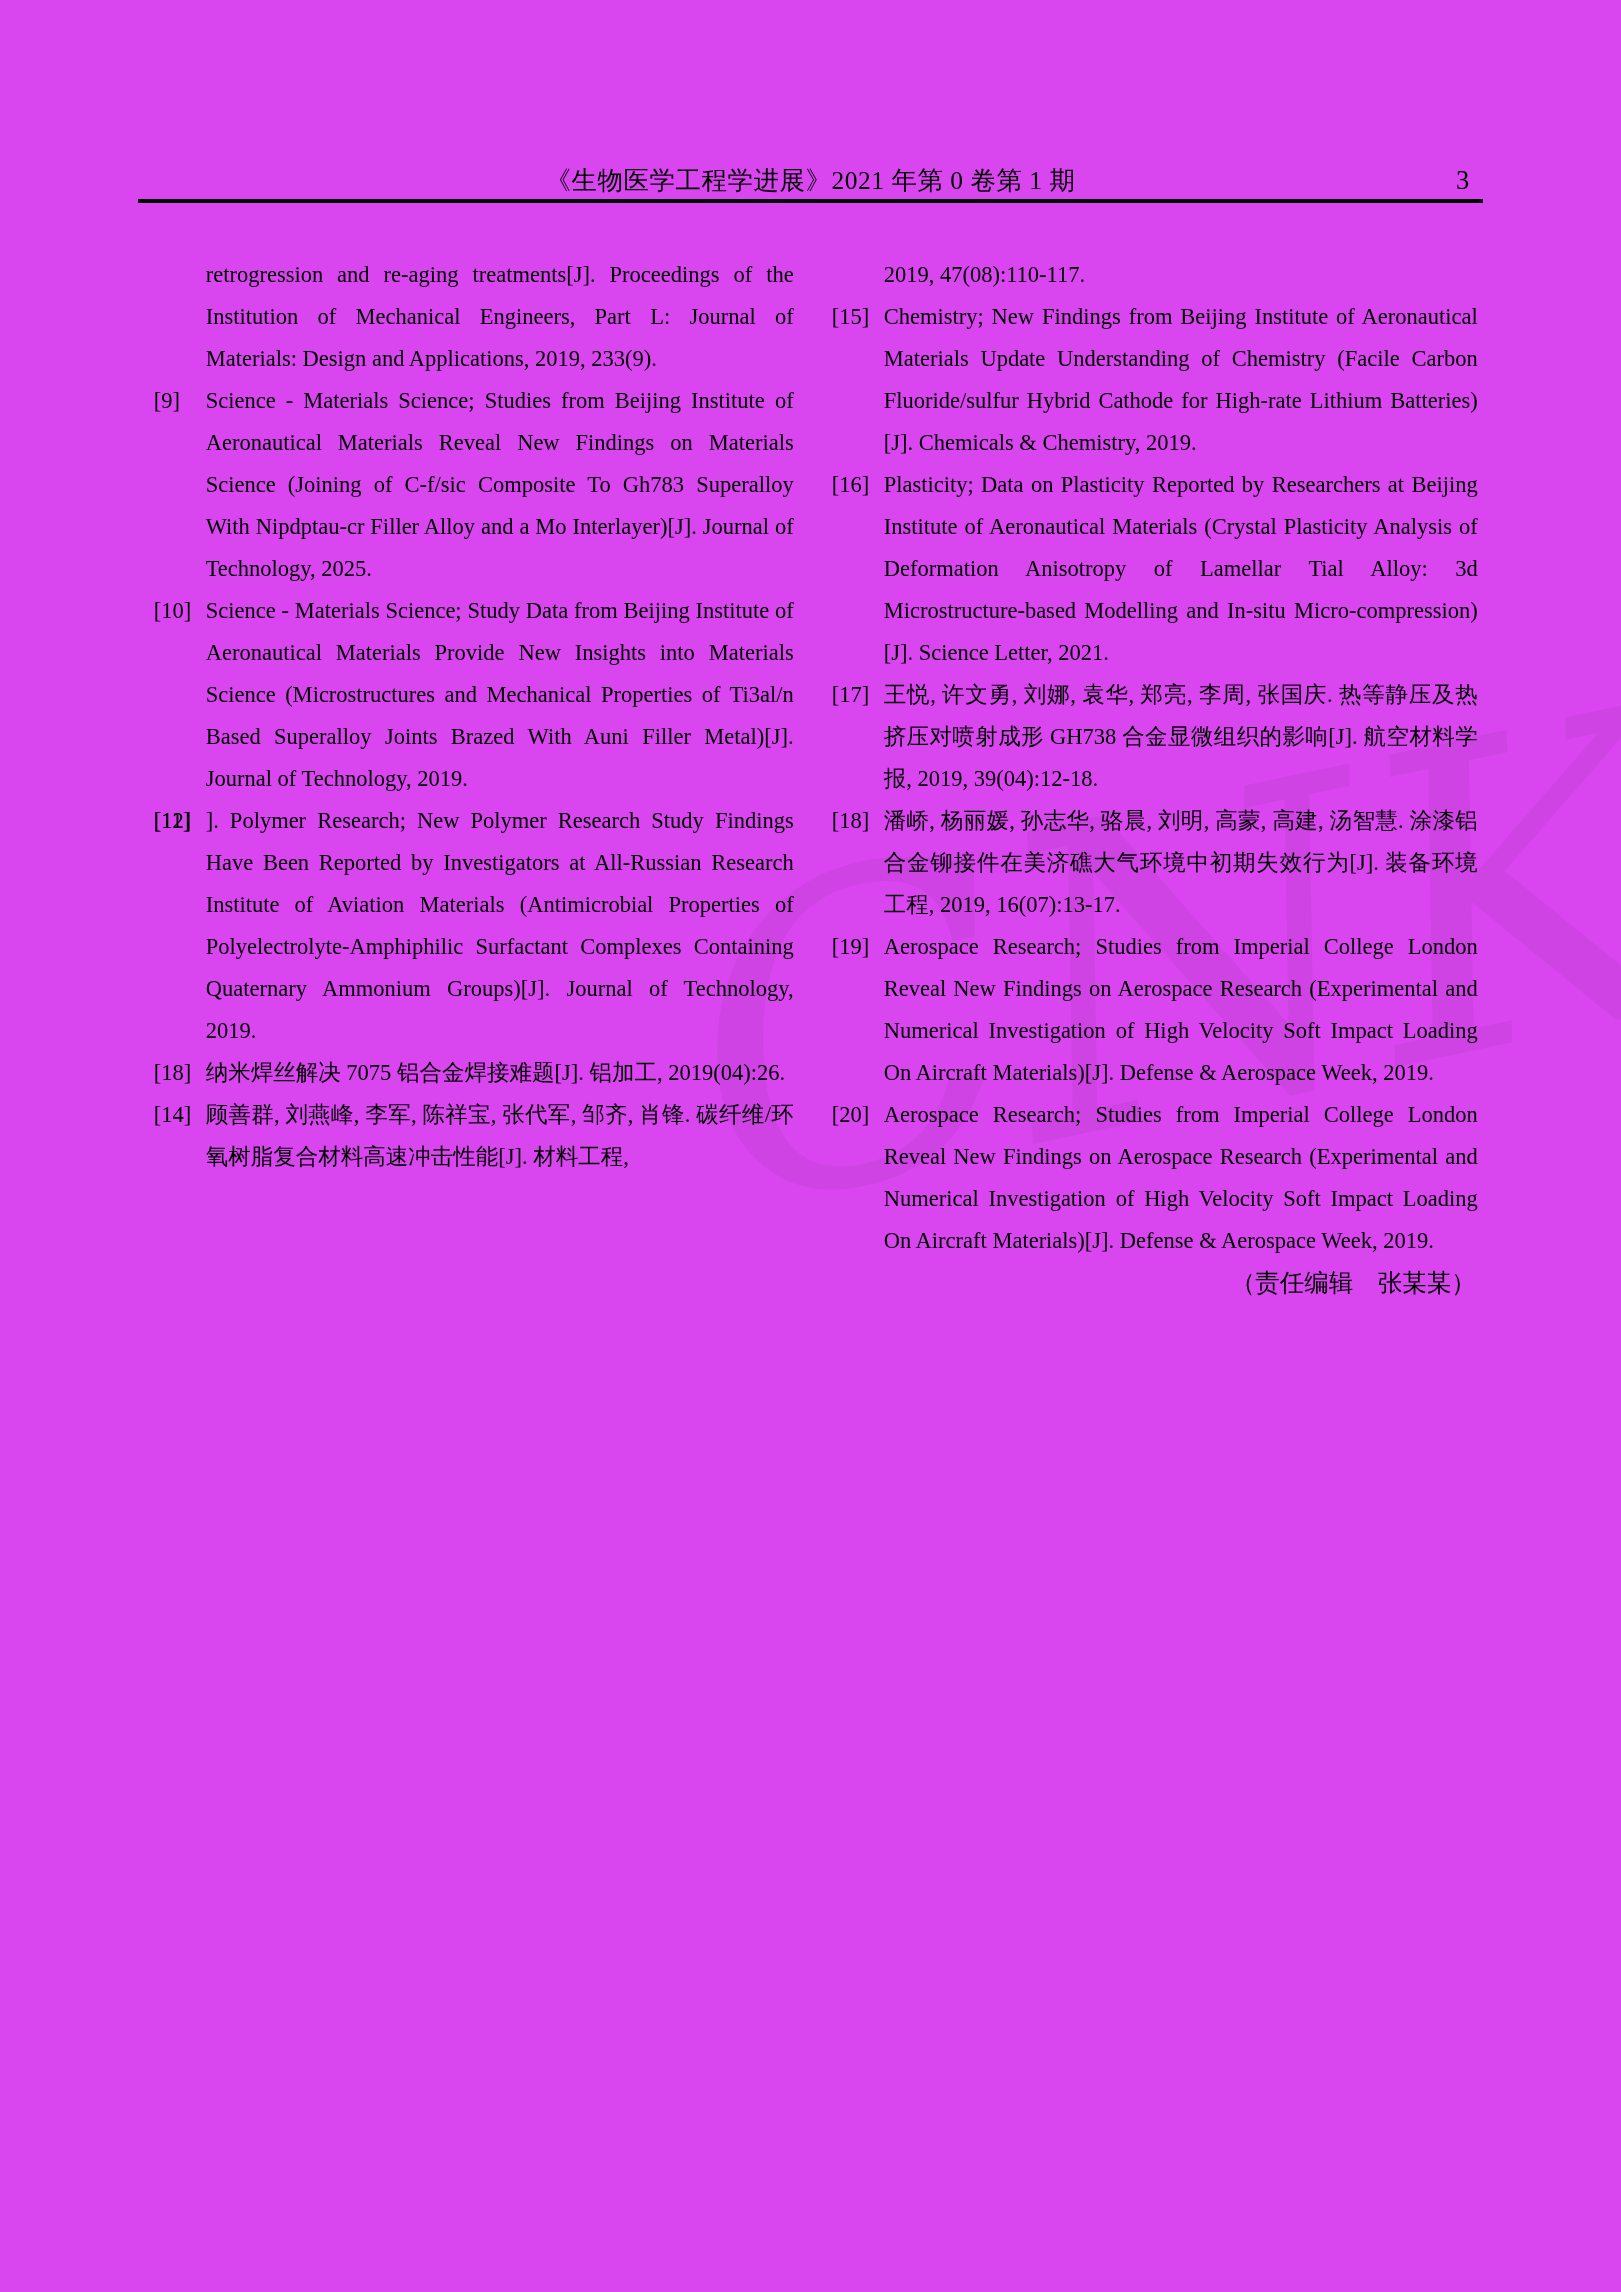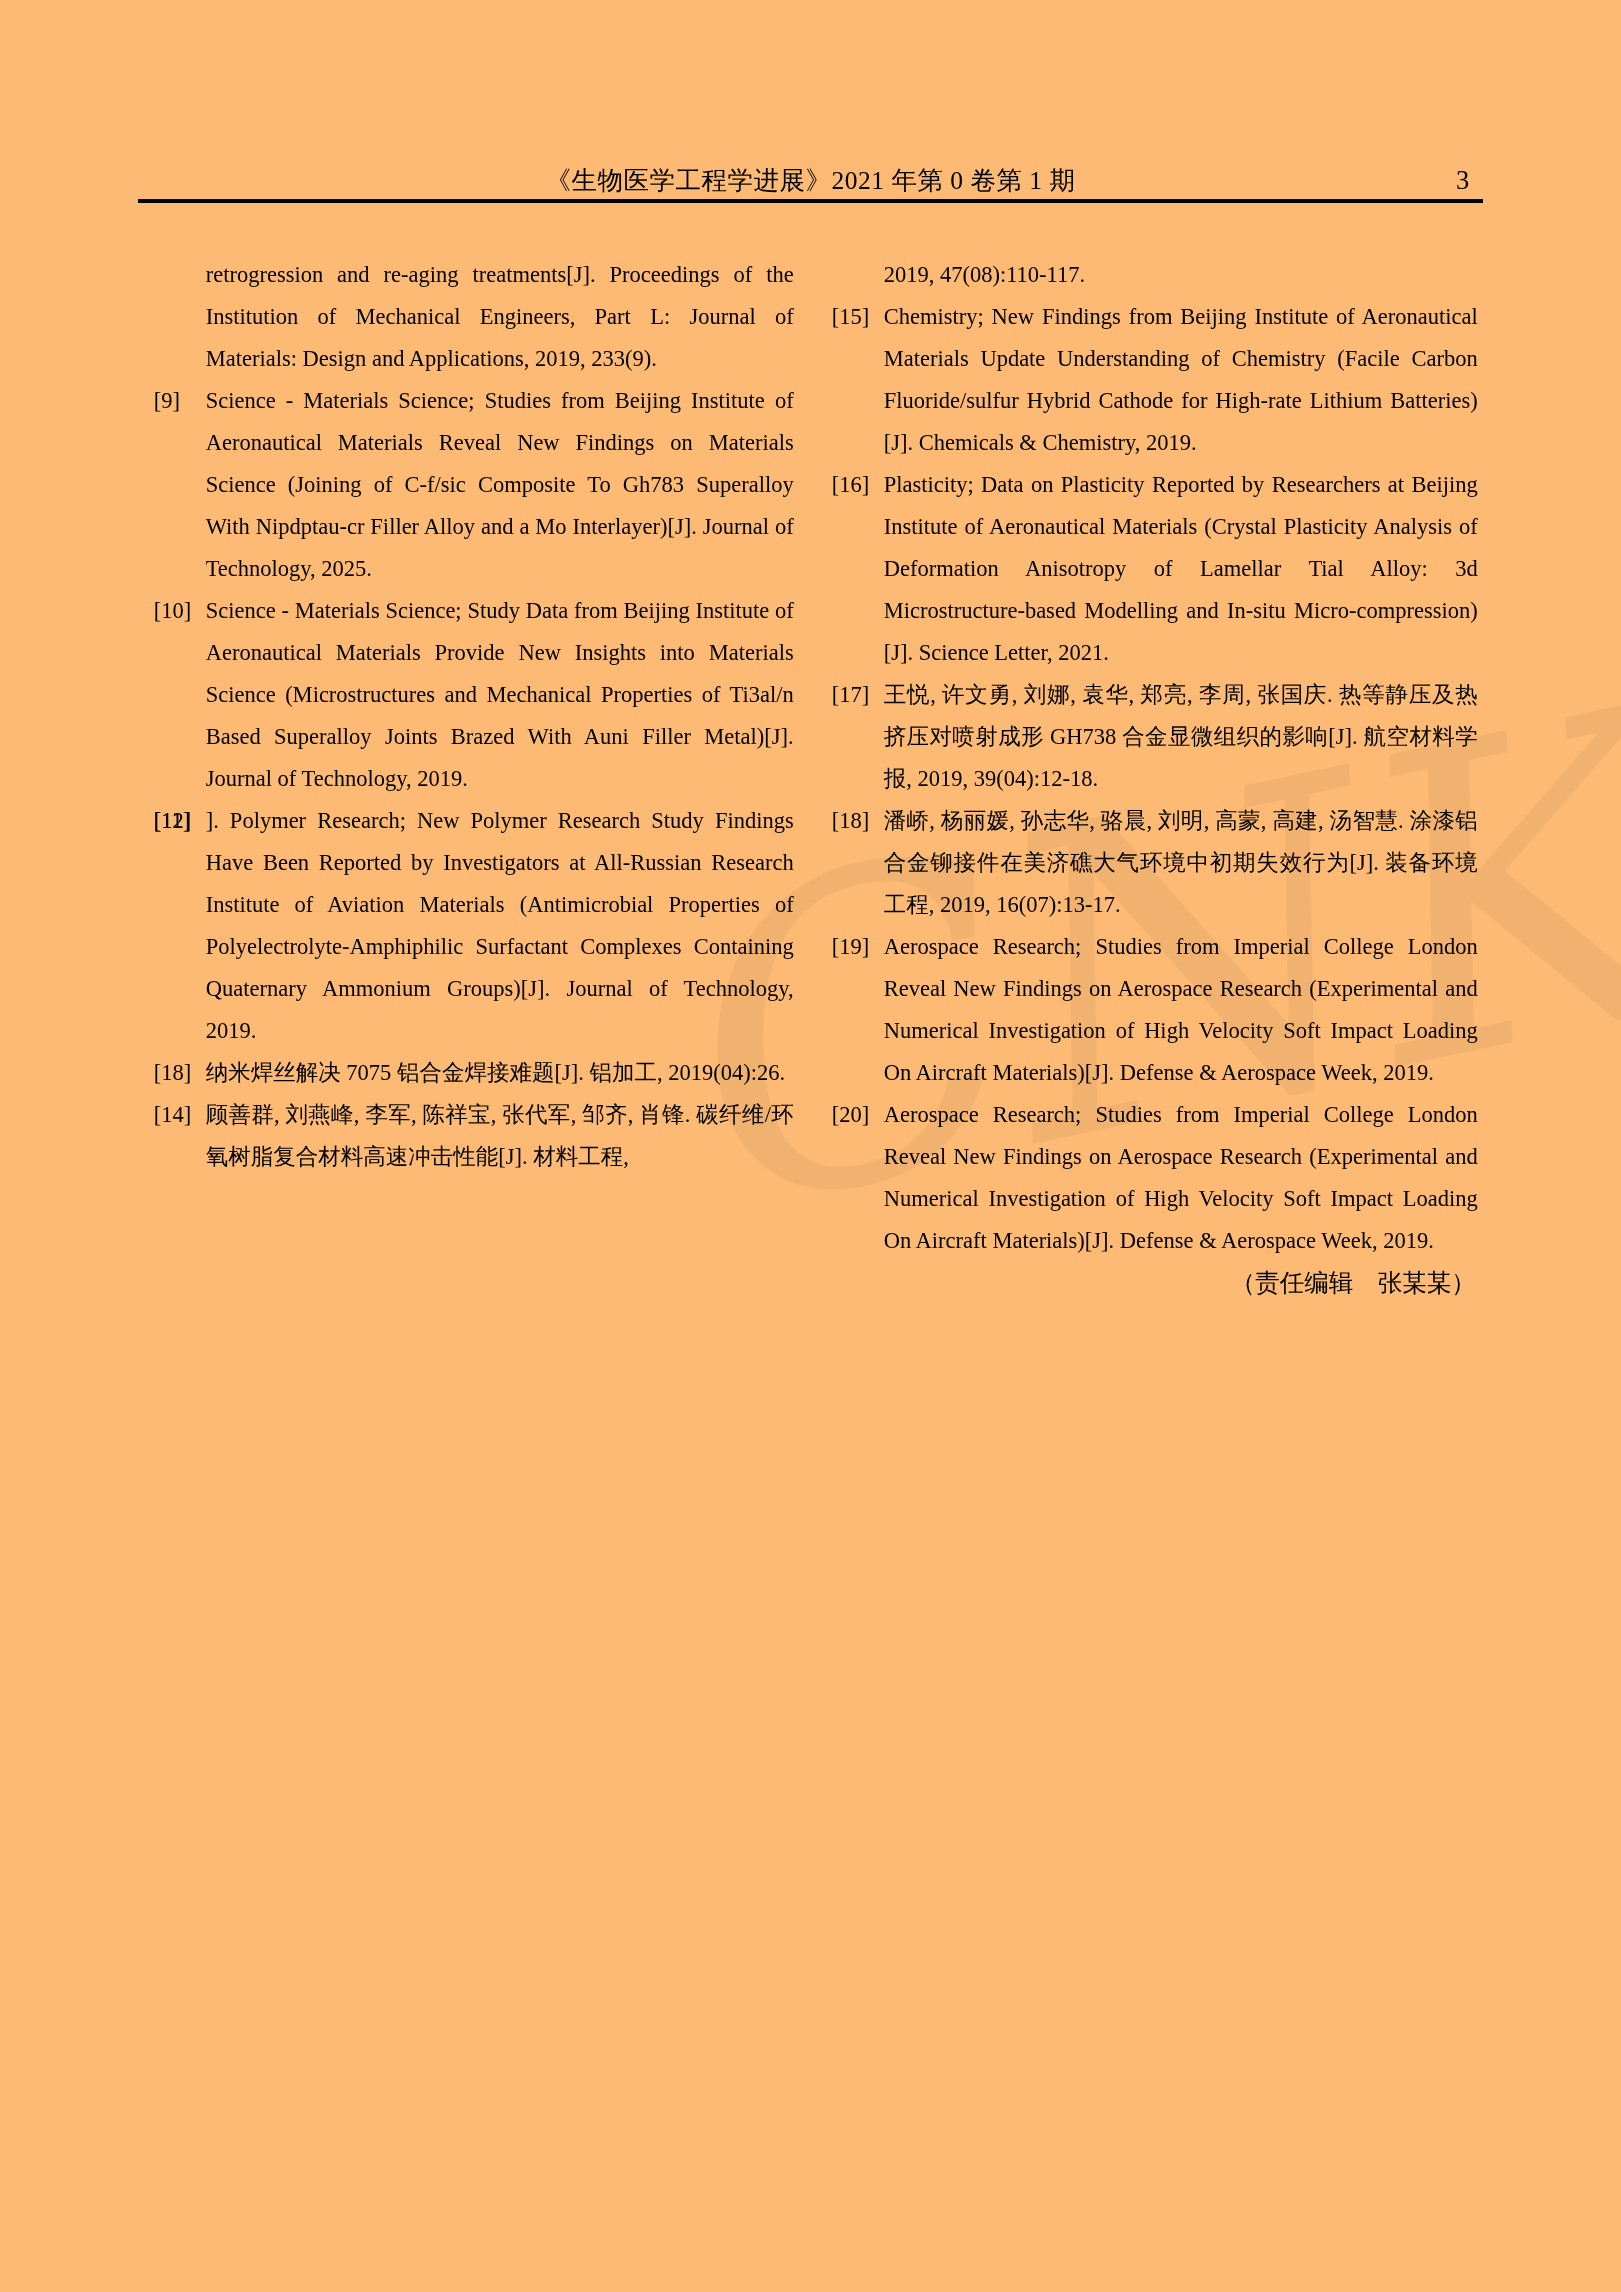--- a/index.html
+++ b/index.html
@@ -1,21 +1,21 @@
 <!DOCTYPE html>
 <html><head>
 <meta charset="utf-8">
 <style>
   html, body { margin: 0; padding: 0; background: #888; }
   .page {
     position: relative;
     width: 1621px;
     height: 2293px;
     margin: 0 auto;
-    background: #fdba74;
+    background: #d946ef;
     overflow: hidden;
     font-family: "Liberation Serif", "DejaVu Serif", serif;
     color: #000;
   }
   .header {
     position: absolute;
     top: 162px;
     left: 138px;
     width: 1345px;
     height: 37px;

